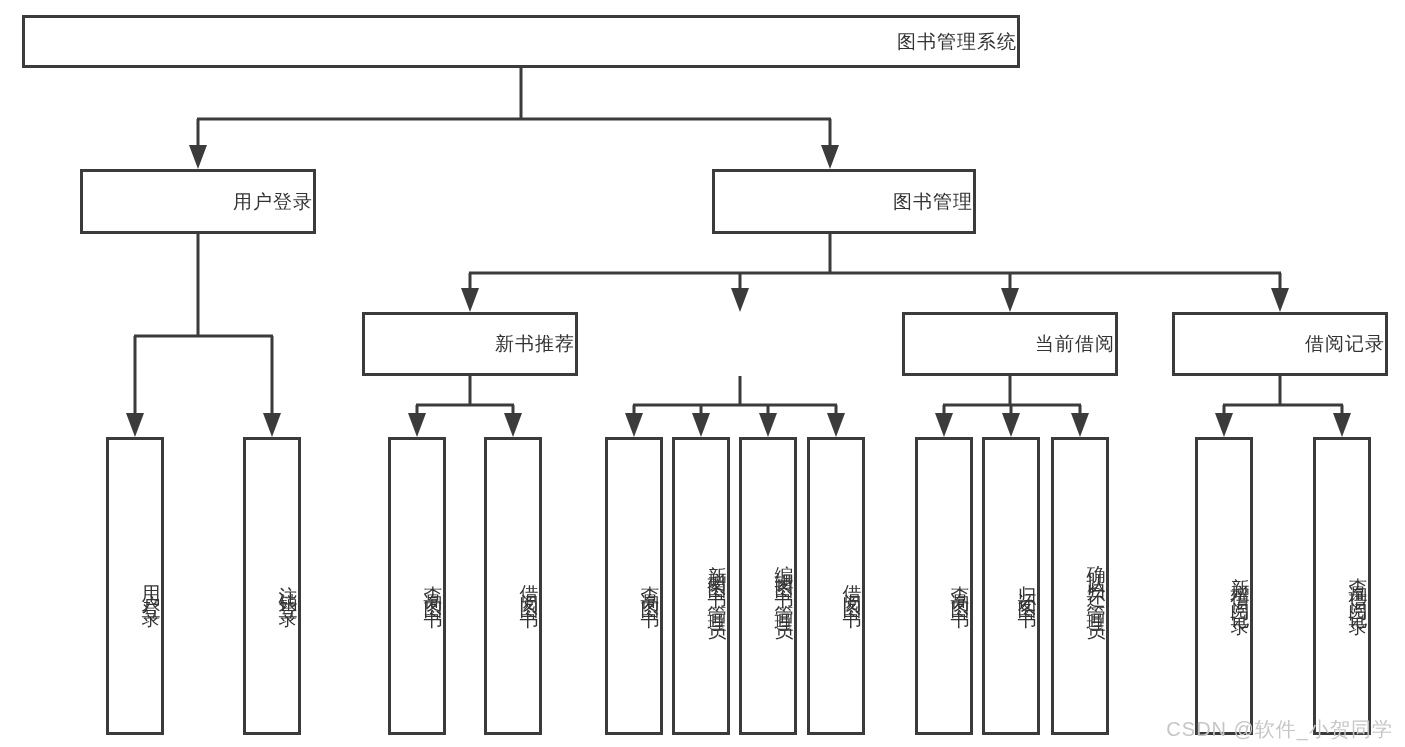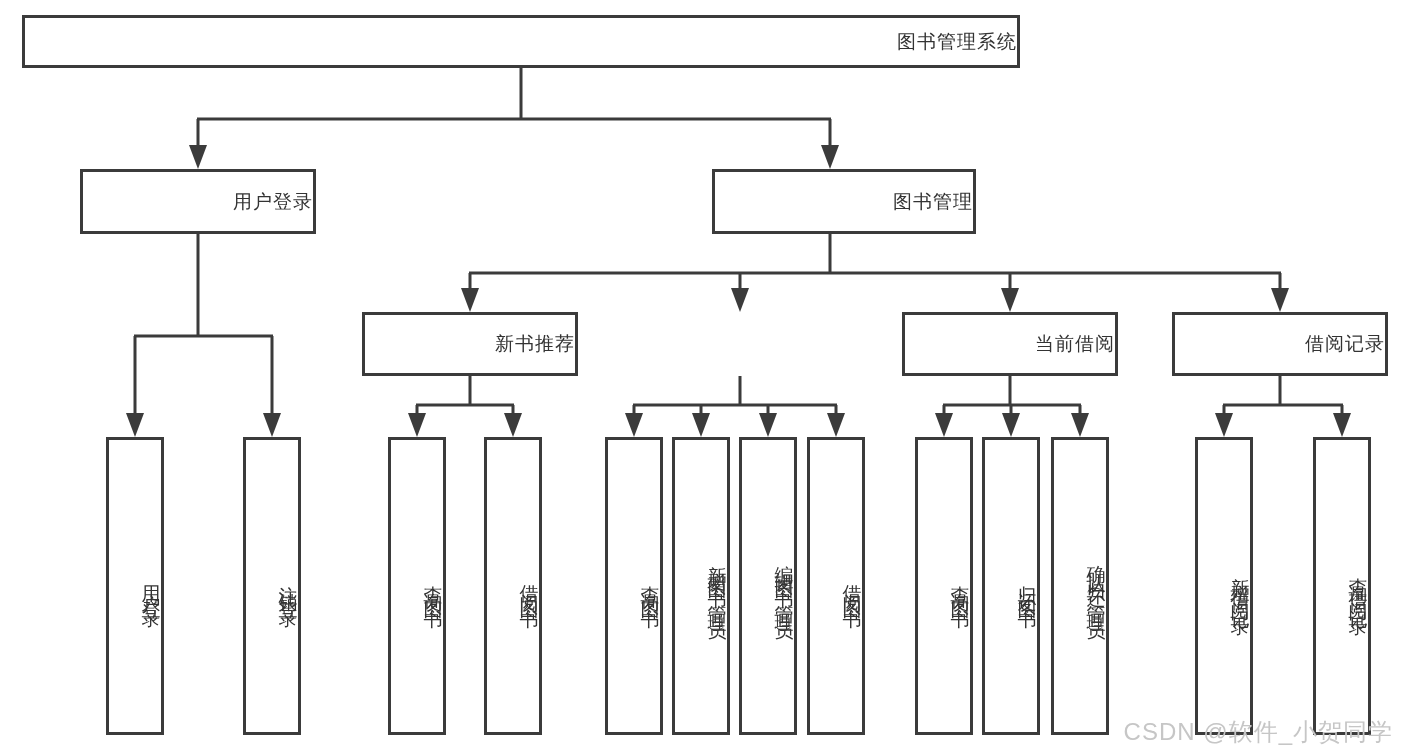--- a/index.html
+++ b/index.html
@@ -56,21 +56,21 @@
   .n-bb4   { left: 807px; }
   .n-cb1   { left: 915px; }
   .n-cb2   { left: 982px; }
   .n-cb3   { left: 1051px; }
   .n-br1   { left: 1195px; }
   .n-br2   { left: 1313px; }
   .watermark {
     position: absolute;
     top: 716px;
     right: 12px;
-    font-size: 24px;
+    font-size: 20px;
     color: #c6c6c6;
     letter-spacing: 1px;
     z-index: 5;
     white-space: nowrap;
   }
 </style>
 </head>
 <body>
 
 <div class="canvas">

